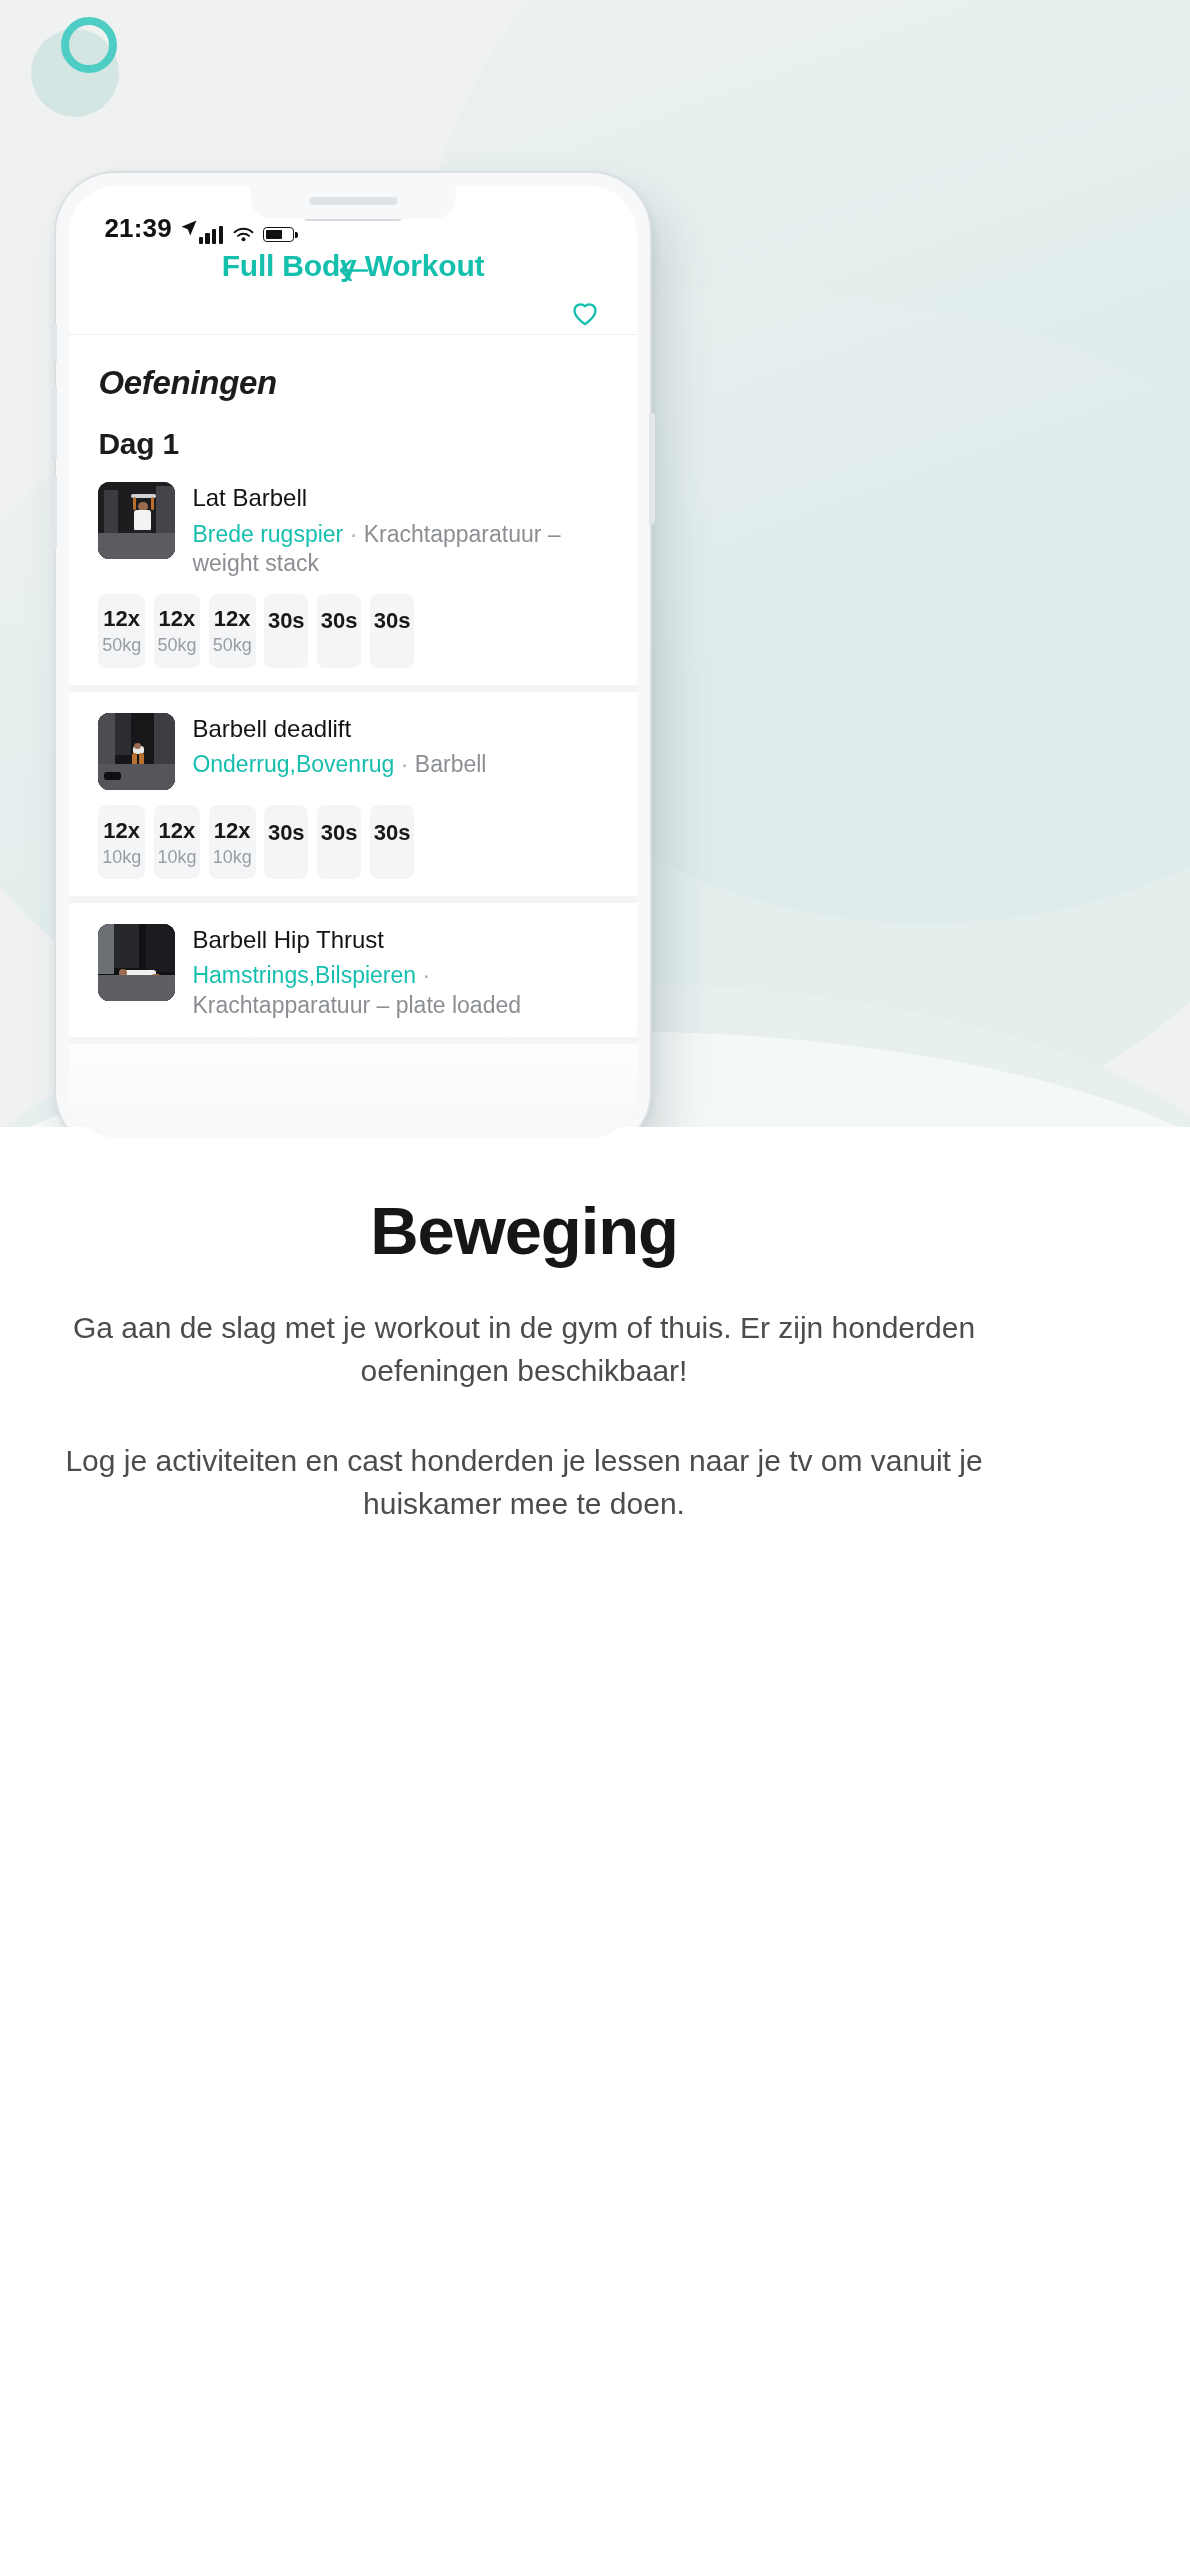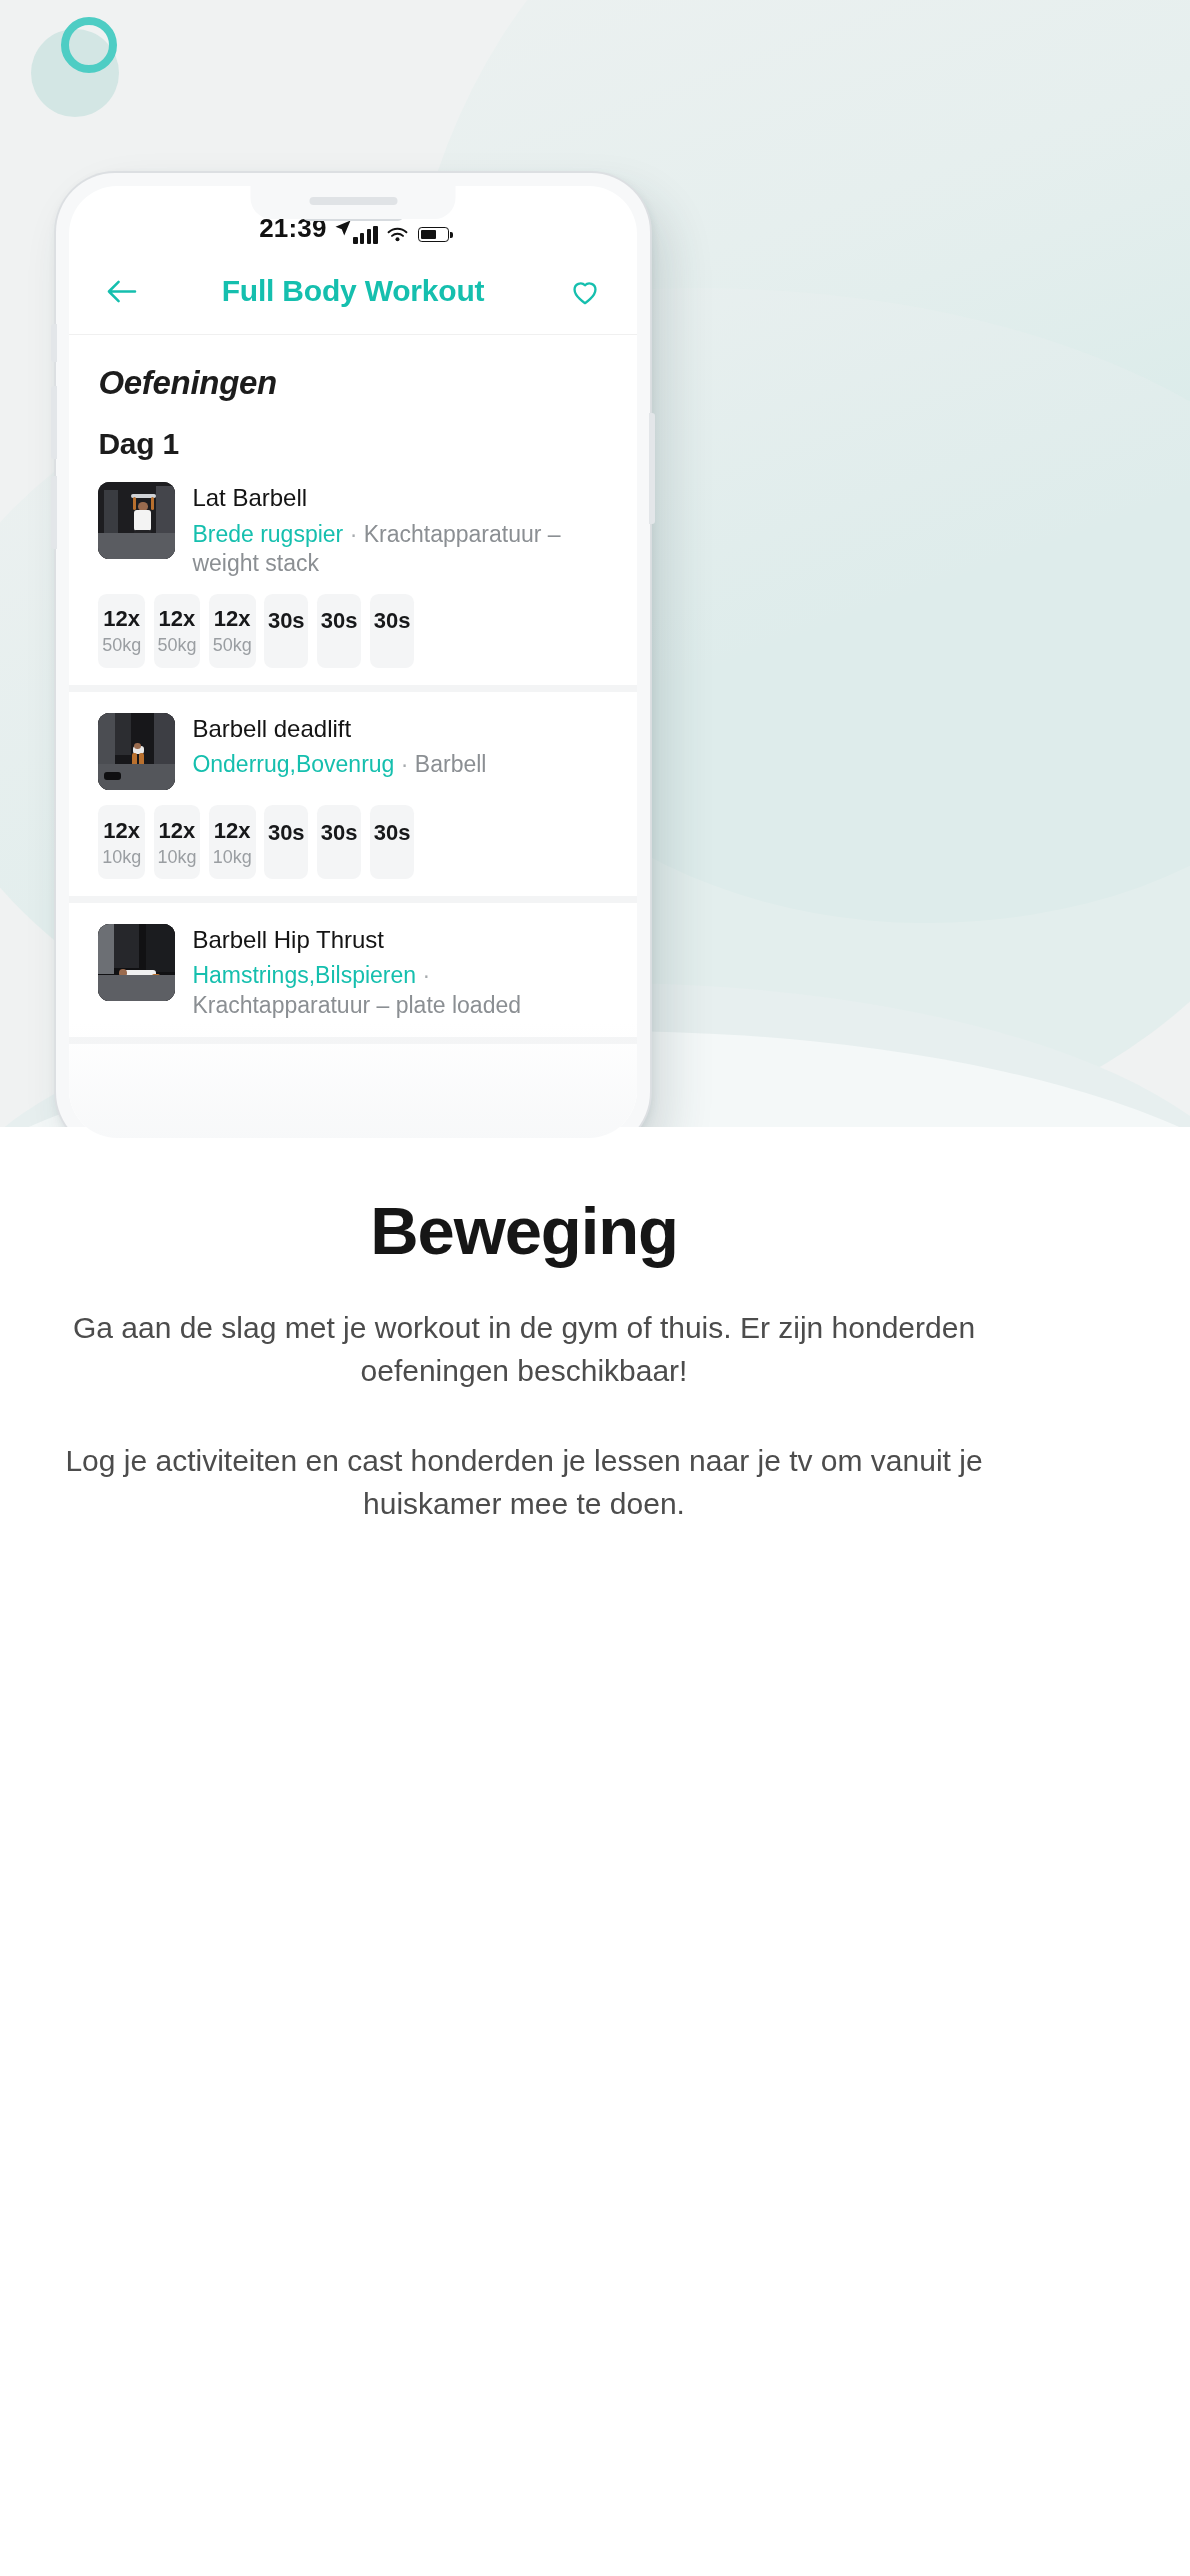--- a/index.html
+++ b/index.html
@@ -95,21 +95,21 @@
   }
   .phone-speaker{
     position:absolute; left:50%; transform:translateX(-50%);
     top:25px; width:100px; height:9.6px;
     border-radius:5.8px;
     background:#d7dbdf;
   }
 
   
   .statusbar{
-    height:63px; display:flex; align-items:flex-end; justify-content:center;
+    height:63px; display:flex; align-items:flex-end; justify-content:flex-start;
     padding:0 33px 5.8px 35px;
   }
   .sb-left{ display:flex; align-items:center; gap:6.7px; }
   .sb-time{ font-size:26px; font-weight:700; color:#121212; letter-spacing:0.2px; }
   .sb-right{ display:flex; align-items:center; gap:8.6px; }
   .sig{ display:flex; align-items:flex-end; gap:2.4px; height:18px;}
   .sig i{ width:4.3px; background:#121212; border-radius:1px; display:block;}
   .sig i:nth-child(1){height:6.7px}
   .sig i:nth-child(2){height:10.5px}
   .sig i:nth-child(3){height:14.4px}
@@ -134,20 +134,21 @@
   .notch-pill{
     position:absolute; left:50%; transform:translateX(-50%); top:10.5px;
     width:88px;height:8.6px;border-radius:5.8px;background:#e0e3e6;
   }
 
   
   .navbar{
     height:84px; display:flex; align-items:center;
     padding:0 29px; background:#fff;
     position:relative;
+    flex-direction:column;
   }
   .nav-back{ width:46px;height:46px;display:flex;align-items:center;justify-content:center;cursor:pointer;}
   .nav-title{
     position:absolute; left:0; right:0; text-align:center;
     font-size:30px; font-weight:700; color:#15bfae; letter-spacing:-0.2px;
     pointer-events:none;
   }
   .nav-fav{ margin-left:auto; width:46px;height:46px;display:flex;align-items:center;justify-content:center;cursor:pointer;z-index:2;}
 
   

